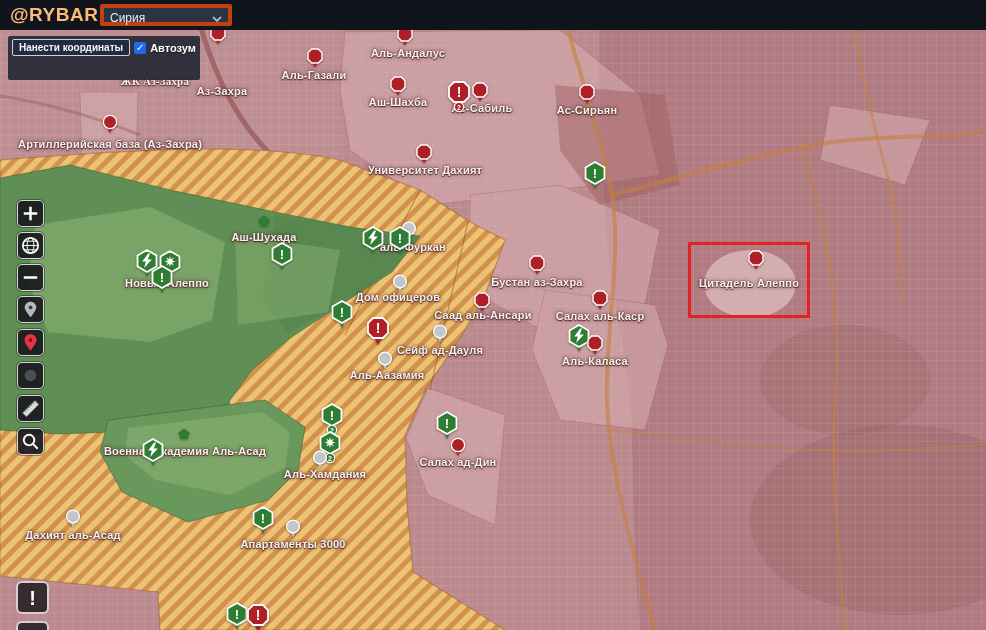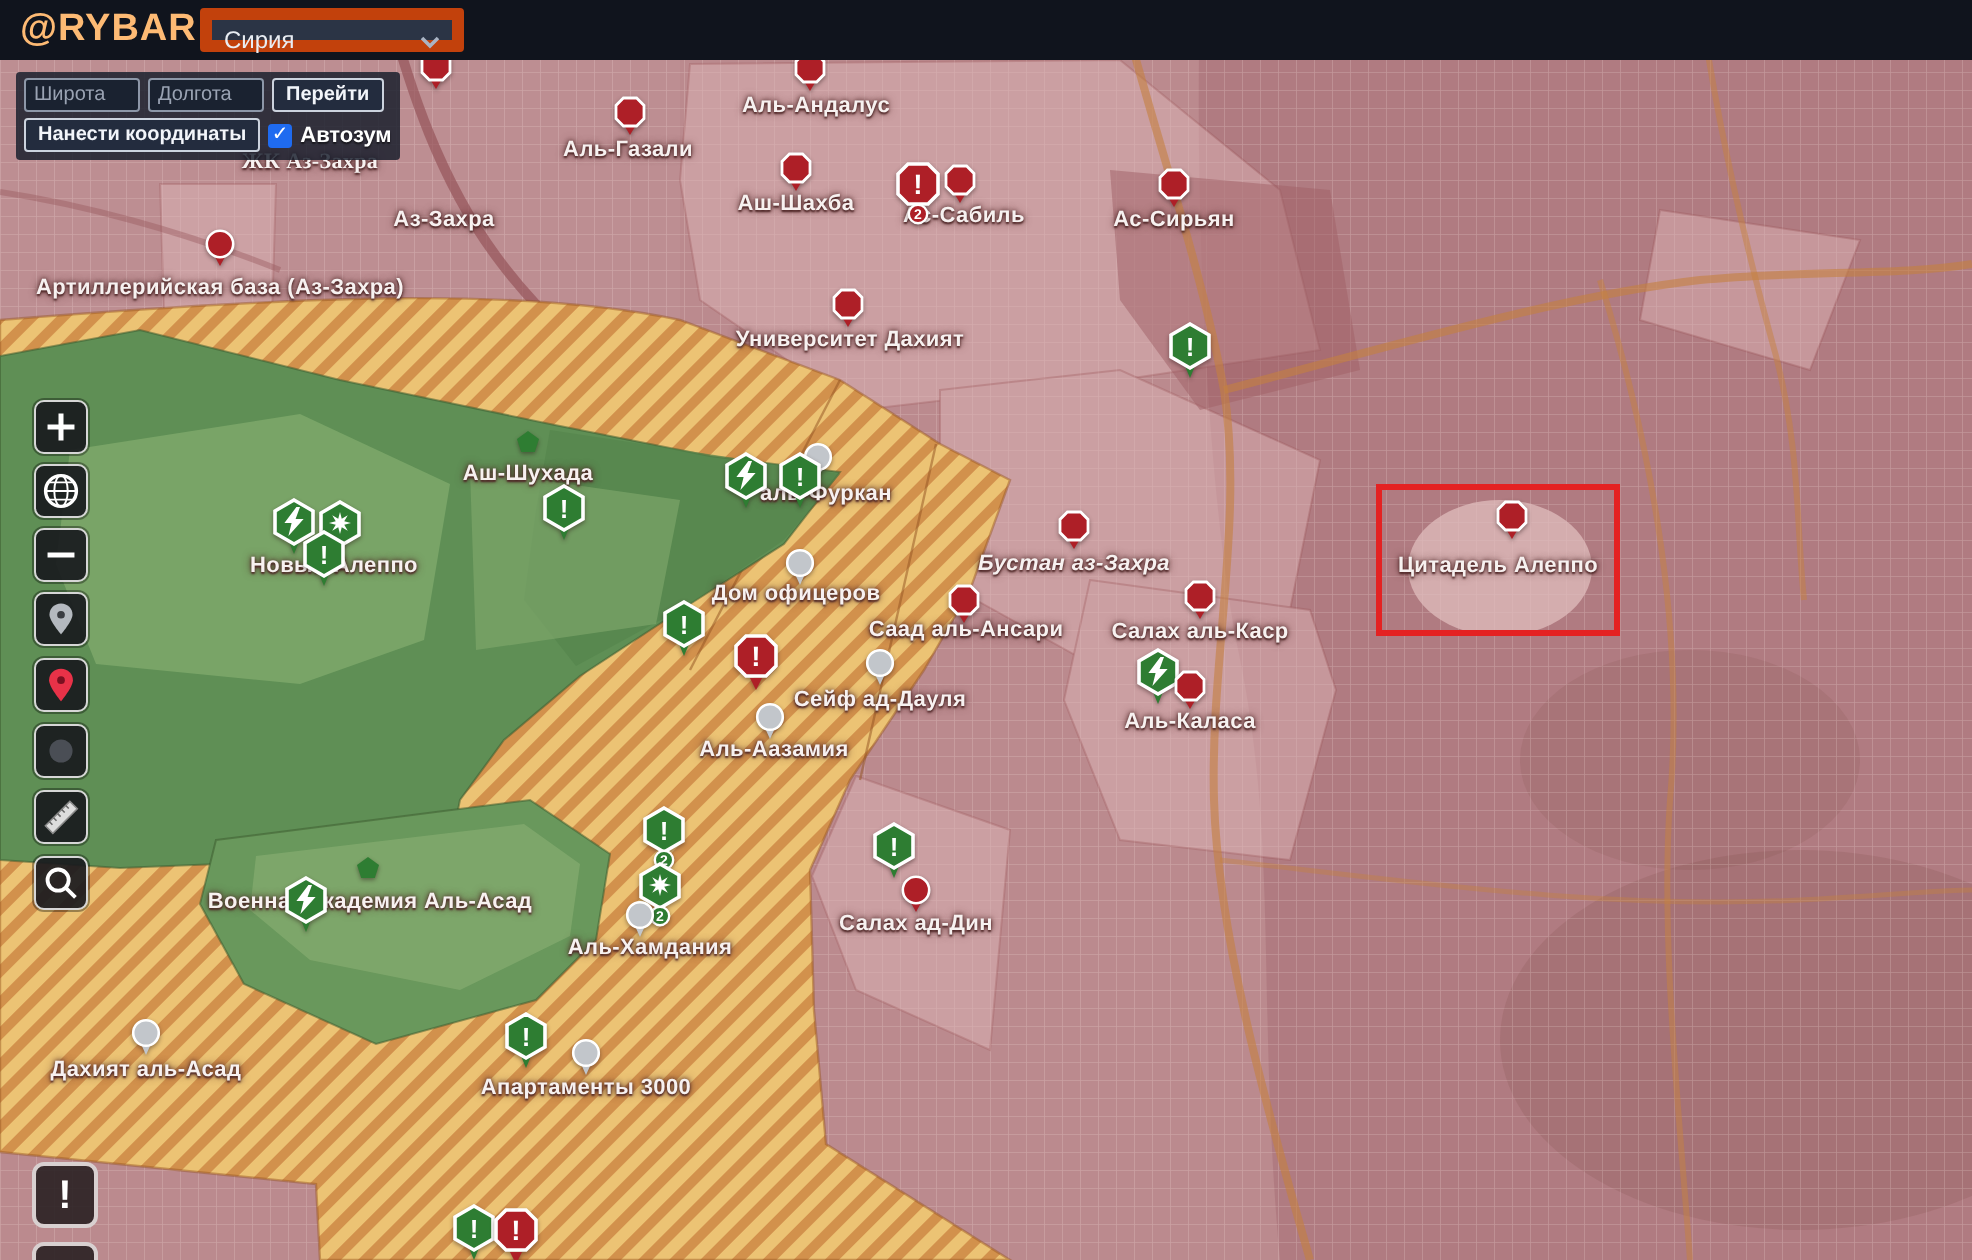--- a/index.html
+++ b/index.html
@@ -23,21 +23,21 @@
   
   .map-tooltip{position:absolute;left:683px;top:89px;height:22px;padding:0 8px;
     background:rgba(72,72,77,.92);border:1px solid #a3a3a9;border-radius:3px;
     color:#dfdfe4;font-size:10px;line-height:20px;white-space:nowrap;}
 
   
   .header{position:absolute;left:0;top:0;width:986px;height:30px;background:#10141d;}
   .logo{position:absolute;left:10px;top:0;line-height:30px;color:#fdba74;font-size:19px;
     font-weight:800;letter-spacing:.5px;}
   .region-select{position:absolute;left:100px;top:4px;width:132px;height:22px;
-    background:#2b3445;border:6px solid #c2410c;border-radius:2px;color:#e9edf3;
+    background:#2b3445;border:4px solid #c2410c;border-radius:2px;color:#e9edf3;
     font-size:12px;line-height:20px;padding:0 6px;cursor:pointer;}
   .region-select svg{position:absolute;right:5px;top:6px;}
 
   
   .panel{position:absolute;left:8px;top:36px;width:192px;height:44px;
     background:rgba(20,27,41,.82);border-radius:2px;padding:3px 4px;}
   .panel-row{display:flex;align-items:center;gap:4px;margin-bottom:3px;}
   .coord-input{width:58px;height:17px;background:#1a2230;border:1px solid #8d97a8;
     border-radius:2px;color:#dfe5ee;font-size:10px;padding:0 4px;font-family:inherit;}
   .coord-input::placeholder{color:#9aa3b3;}
@@ -117,34 +117,34 @@
                L290,338 L252,370 L230,400 L225,425 L135,431 L60,434 L0,430 Z" fill="#5f8f55" stroke="rgba(58,88,44,.5)" stroke-width="1"></path>
       <path d="M275,215 L420,237 L392,270 L345,302 L288,333 L262,300 L268,255 Z" fill="#54834b" opacity=".6"></path>
       <path d="M35,225 L150,207 L225,242 L212,320 L150,342 L48,332 L28,282 Z" fill="#82ab6d" opacity=".75"></path>
       <path d="M235,235 L340,250 L328,312 L238,325 Z" fill="#7fa86c" opacity=".65"></path>
       <path d="M108,420 L265,400 L305,427 L298,470 L268,500 L188,522 L122,492 L100,452 Z" fill="#69985c" stroke="rgba(58,88,44,.5)" stroke-width="1"></path>
       <path d="M128,428 L262,412 L290,432 L285,468 L230,495 L155,480 L125,455 Z" fill="#86ad70" opacity=".7"></path>
     </g>
   </svg>
 
   <div id="labels">
-      <span class="map-label" style="left: 222px; top: 62px; margin-top: 48px;">Аз-Захра</span>
+      <span class="map-label" style="left: 222px; top: 43px; margin-top: 48px;">Аз-Захра</span>
       <span class="map-label" style="left: 155px; top: 81px; font-family: Liberation Serif, serif;">ЖК Аз-Захра</span>
       <span class="map-label" style="left: 408px; top: 53px;">Аль-Андалус</span>
       <span class="map-label" style="left: 314px; top: 75px;">Аль-Газали</span>
       <span class="map-label" style="left: 398px; top: 102px;">Аш-Шахба</span>
       <span class="map-label" style="left: 482px; top: 108px;">Ас-Сабиль</span>
       <span class="map-label" style="left: 587px; top: 110px;">Ас-Сирьян</span>
       <span class="map-label" style="left: 110px; top: 144px; text-align: right;">Артиллерийская база (Аз-Захра)</span>
       <span class="map-label" style="left: 425px; top: 170px;">Университет Дахият</span>
       <span class="map-label" style="left: 264px; top: 237px;">Аш-Шухада</span>
       <span class="map-label" style="left: 413px; top: 247px;">аль-Фуркан</span>
       <span class="map-label" style="left: 167px; top: 283px;">Новый Алеппо</span>
       <span class="map-label" style="left: 398px; top: 297px;">Дом офицеров</span>
-      <span class="map-label" style="left: 537px; top: 282px; font-style: italic;">Бустан аз-Захра</span>
+      <span class="map-label" style="left: 537px; top: 282px;">Бустан аз-Захра</span>
       <span class="map-label" style="left: 483px; top: 315px;">Саад аль-Ансари</span>
       <span class="map-label" style="left: 600px; top: 316px;">Салах аль-Каср</span>
       <span class="map-label" style="left: 440px; top: 350px;">Сейф ад-Дауля</span>
       <span class="map-label" style="left: 387px; top: 375px;">Аль-Аазамия</span>
       <span class="map-label" style="left: 595px; top: 361px;">Аль-Каласа</span>
       <span class="map-label" style="left: 749px; top: 283px;">Цитадель Алеппо</span>
       <span class="map-label" style="left: 185px; top: 451px;">Военная академия Аль-Асад</span>
       <span class="map-label" style="left: 325px; top: 474px;">Аль-Хамдания</span>
       <span class="map-label" style="left: 458px; top: 462px;">Салах ад-Дин</span>
       <span class="map-label" style="left: 293px; top: 544px;">Апартаменты 3000</span>
@@ -429,25 +429,20 @@
     <div class="region-select">
       <span>Сирия</span>
       <svg width="12" height="10" viewBox="0 0 12 10">
         <path d="M2,3 L6,7 L10,3" stroke="#aab4c4" stroke-width="1.8" fill="none"></path>
       </svg>
     </div>
   </div>
 
   <div class="panel">
     <div class="panel-row">
-      <input class="coord-input" placeholder="Широта" style="">
-      <input class="coord-input" placeholder="Долгота" style="">
-      <button class="panel-btn">Перейти</button>
-    </div>
-    <div class="panel-row">
       <button class="panel-btn">Нанести координаты</button>
       <span class="checkbox">✓</span>
       <span class="checkbox-label">Автозум</span>
     </div>
   </div>
 
   <button class="tool-btn" style="top:200px">
     <svg width="25" height="25" viewBox="0 0 26 26">
       <path d="M6,13 H20 M13,6 V20" stroke="#fff" stroke-width="2.6"></path>
       </svg>

